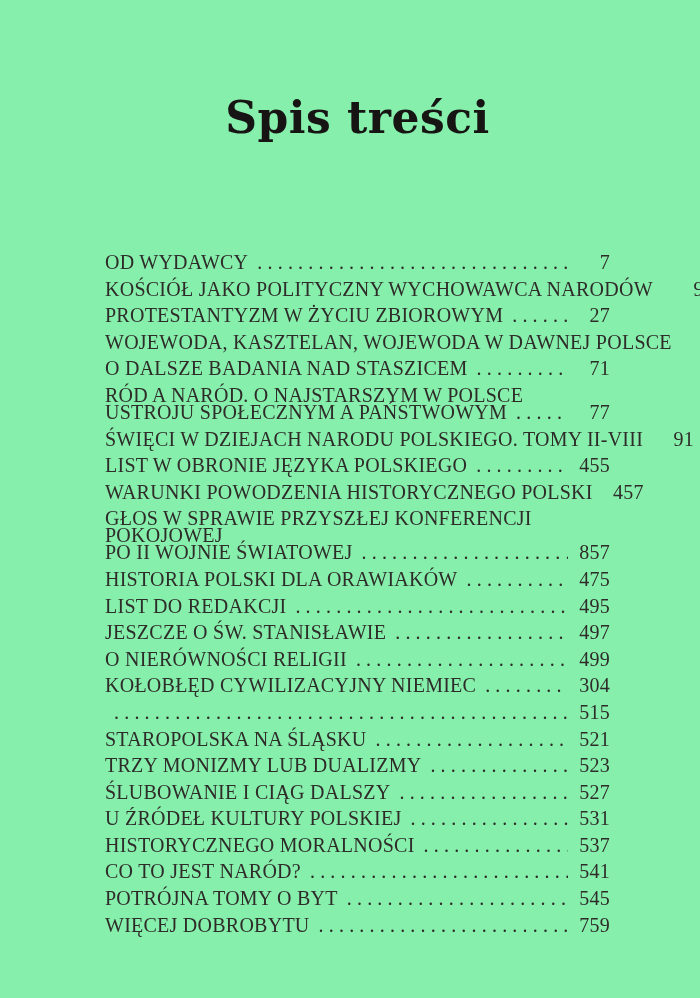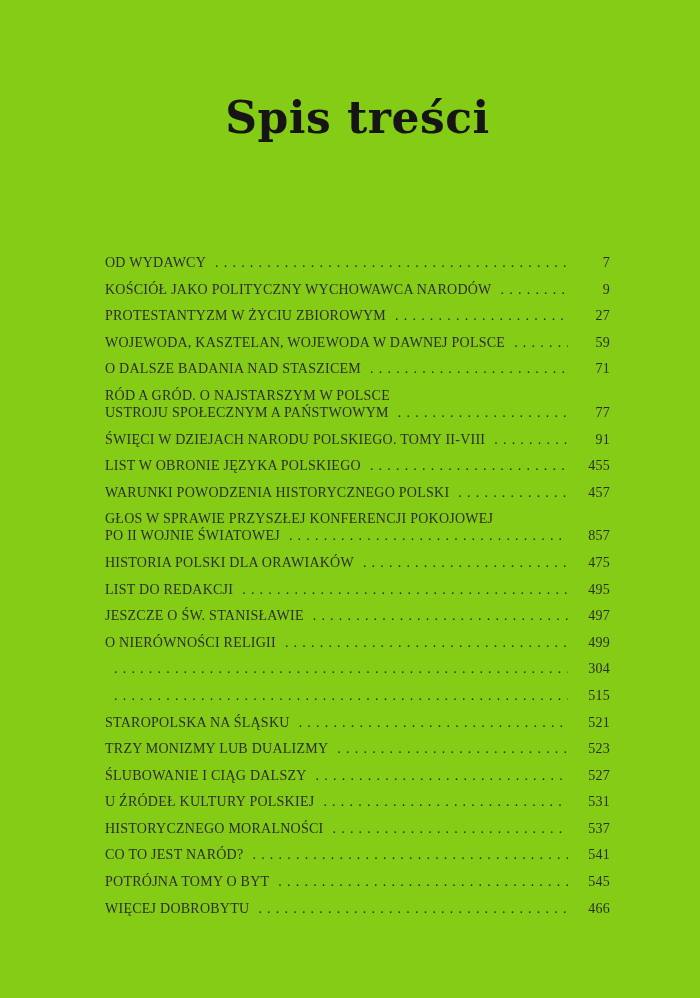--- a/index.html
+++ b/index.html
@@ -6,21 +6,21 @@
   html, body {
     width: 700px; height: 998px;
     background: #ffffff;
     overflow: hidden;
   }
   body { font-family: "Liberation Serif", serif; }
 
   .page {
     position: relative;
     width: 700px; height: 998px;
-    background: #84cc16;
+    background: #86efac;
   }
 
   .page-title {
     position: absolute;
     top: 92px;
     left: 105px;
     width: 505px;
     text-align: center;
     font-family: "DejaVu Serif", serif;
     font-weight: 700;
@@ -35,21 +35,21 @@
     left: 105px;
     width: 505px;
   }
 
   .toc-entry { margin-bottom: 9.6px; }
 
   .toc-line {
     display: flex;
     align-items: baseline;
     line-height: 17px;
-    font-size: 14px;
+    font-size: 20px;
     letter-spacing: 0.25px;
     color: #2e2c29;
   }
 
   .entry-title { white-space: nowrap; flex: none; }
 
   .dots {
     flex: 1 1 auto;
     overflow: hidden;
     white-space: nowrap;
@@ -112,21 +112,21 @@
   <div class="toc-entry">
 
     <div class="toc-line line-last">
       <span class="entry-title last-title">O DALSZE BADANIA NAD STASZICEM</span>
       <span class="dots">..........................................................................................</span>
       <span class="pageno">71</span>
     </div>
   </div>
 
   <div class="toc-entry">
-    <div class="toc-line line-first">RÓD A GRÓD. O NAJSTARSZYM W POLSCE</div>
+    <div class="toc-line line-first">RÓD A NARÓD. O NAJSTARSZYM W POLSCE</div>
     <div class="toc-line line-last">
       <span class="entry-title last-title">USTROJU SPOŁECZNYM A PAŃSTWOWYM</span>
       <span class="dots">..........................................................................................</span>
       <span class="pageno">77</span>
     </div>
   </div>
 
   <div class="toc-entry">
 
     <div class="toc-line line-last">
@@ -195,20 +195,21 @@
     <div class="toc-line line-last">
       <span class="entry-title last-title">O NIERÓWNOŚCI RELIGII</span>
       <span class="dots">..........................................................................................</span>
       <span class="pageno">499</span>
     </div>
   </div>
 
   <div class="toc-entry">
 
     <div class="toc-line line-last">
+      <span class="entry-title last-title">KOŁOBŁĘD CYWILIZACYJNY NIEMIEC</span>
       <span class="dots">..........................................................................................</span>
       <span class="pageno">304</span>
     </div>
   </div>
 
   <div class="toc-entry">
 
     <div class="toc-line line-last">
       <span class="dots">..........................................................................................</span>
       <span class="pageno">515</span>
@@ -276,17 +277,17 @@
       <span class="dots">..........................................................................................</span>
       <span class="pageno">545</span>
     </div>
   </div>
 
   <div class="toc-entry">
 
     <div class="toc-line line-last">
       <span class="entry-title last-title">WIĘCEJ DOBROBYTU</span>
       <span class="dots">..........................................................................................</span>
-      <span class="pageno">466</span>
+      <span class="pageno">759</span>
     </div>
   </div>
 </div>
 </div>
 
 </body></html>

